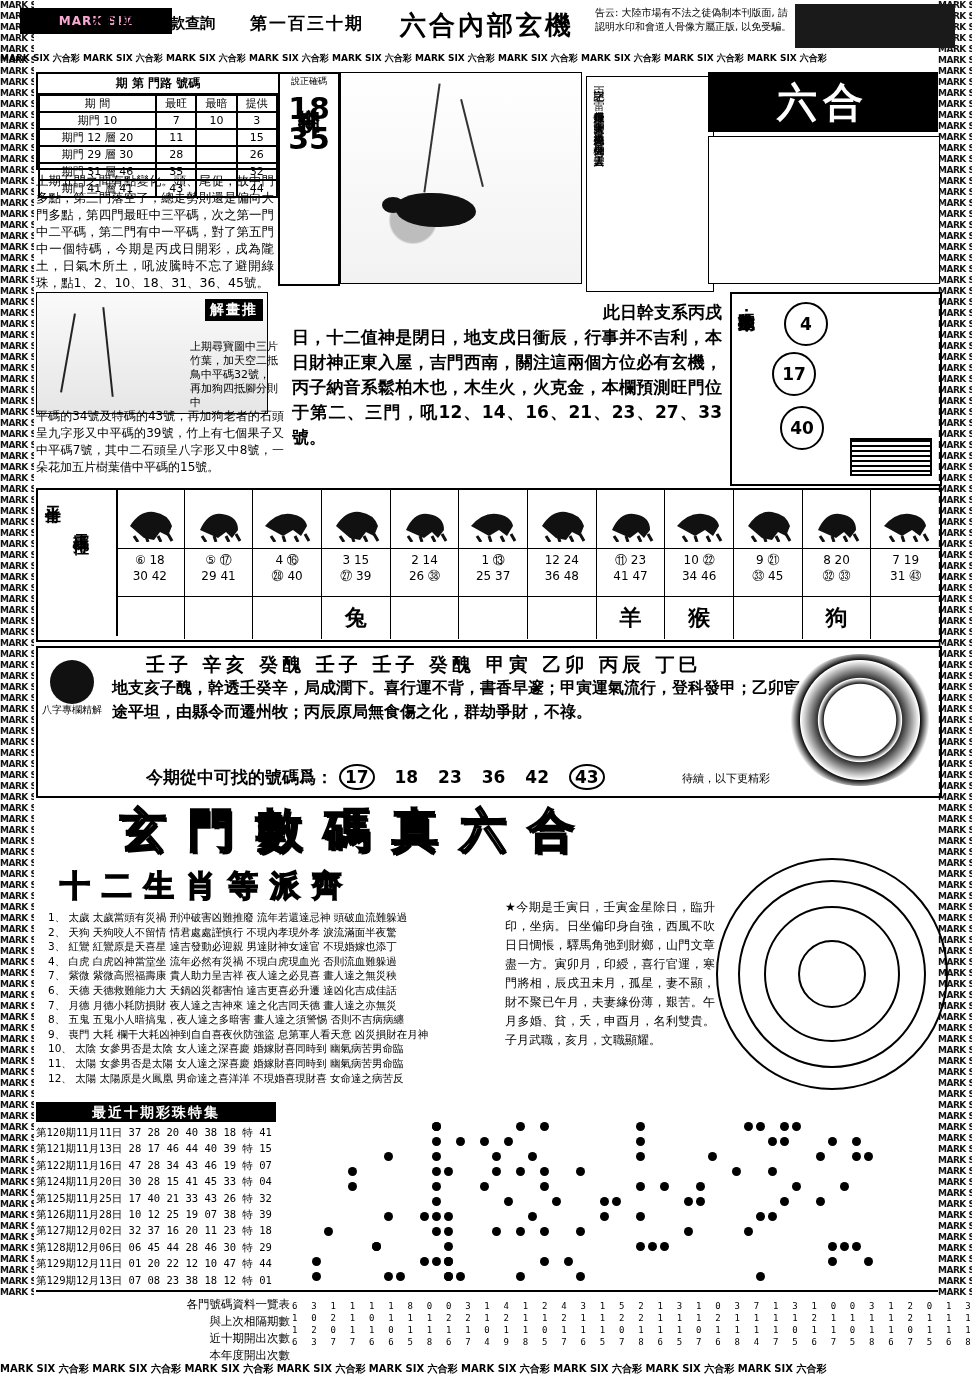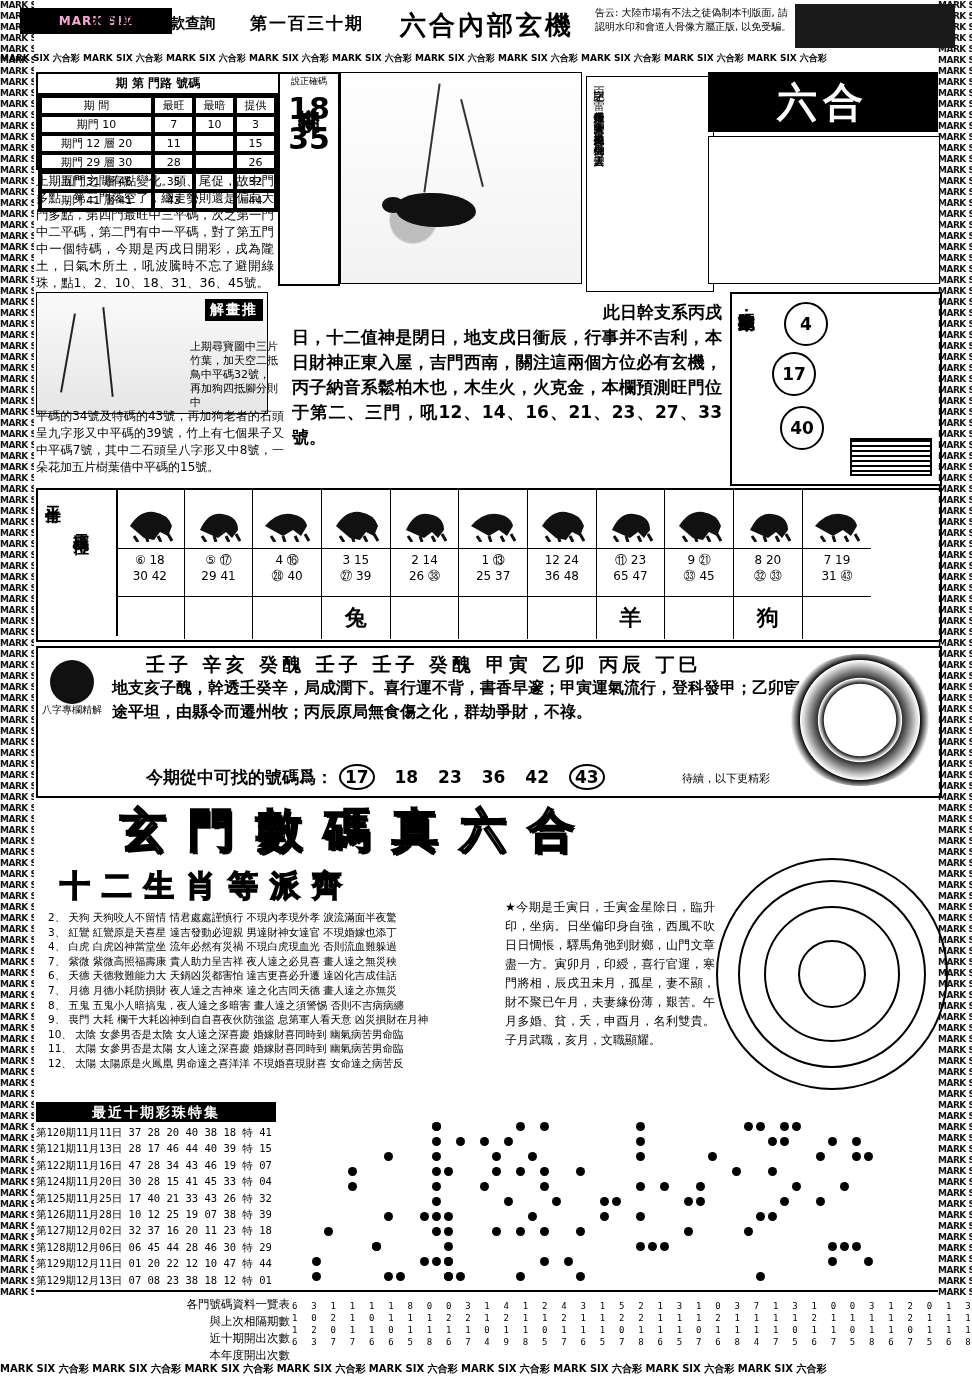--- a/index.html
+++ b/index.html
@@ -18,21 +18,21 @@
   .issue{position:absolute;left:250px;top:12px;font-size:17px;font-weight:bold;letter-spacing:2px;}
   .maintitle{position:absolute;left:400px;top:8px;font-size:26px;font-weight:bold;letter-spacing:3px;}
   .warning{position:absolute;left:595px;top:6px;width:200px;font-size:10px;line-height:14px;}
   .warnblock{position:absolute;left:795px;top:4px;width:160px;height:44px;background:#1a1a1a;}
   .markrow{position:absolute;left:0;top:52px;width:972px;height:16px;font-size:9px;font-weight:bold;letter-spacing:0px;overflow:hidden;white-space:nowrap;}
 
   
   .tbl-top{position:absolute;left:36px;top:72px;width:240px;height:94px;border:2px solid #000;}
   .tbl-top .hdr{font-size:12px;font-weight:bold;text-align:center;border-bottom:1px solid #000;padding:1px 0;}
   .tbl-top table{width:100%;border-collapse:collapse;font-size:11px;}
-  .tbl-top td{border:4px solid #000000;text-align:center;padding:0px 1px;height:14px;}
+  .tbl-top td{border:2px solid #000000;text-align:center;padding:0px 1px;height:14px;}
 
   .jinqi{position:absolute;left:278px;top:72px;width:58px;height:210px;border:2px solid #000;text-align:center;}
   .jinqi .small{font-size:9px;line-height:11px;padding-top:2px;}
   .jinqi .big{font-size:22px;font-weight:bold;line-height:26px;letter-spacing:1px;writing-mode:vertical-rl;margin:4px auto 0;}
   .jinqi .num{font-size:30px;font-weight:bold;line-height:30px;}
 
   .bodytext{position:absolute;left:36px;top:172px;width:238px;font-size:12.5px;line-height:17px;text-align:justify;}
 
   .pic-bear{position:absolute;left:340px;top:72px;width:240px;height:210px;border:1px solid #000;background:
     radial-gradient(circle at 30% 70%, #bdbdbd 0 10%, transparent 11%),
@@ -553,23 +553,36 @@
         </div>
         <div class="zcell">
           <div class="zanimal">
             <svg viewBox="0 0 52 46">
               <path d="M8 34 q8 -18 22 -16 q16 2 16 16 l-6 8 l-6 -6 l-8 6 z" fill="#111"></path>
               <path d="M10 40 l4 6 M22 40 l2 6 M34 40 l3 6 M44 38 l4 7" stroke="#111" stroke-width="3" fill="none"></path>
             </svg>
           </div>
           <div class="znums">
             <span class="r">⑪ 23</span>
-            <span class="r">65 47</span>
+            <span class="r">41 47</span>
           </div>
           <div class="zname">羊</div>
+        </div>
+        <div class="zcell">
+          <div class="zanimal">
+            <svg viewBox="0 0 52 46">
+              <path d="M4 30 q12 -14 26 -12 q14 2 16 12 l-6 10 l-8 -6 l-10 6 z" fill="#111"></path>
+              <path d="M10 40 l4 6 M22 40 l2 6 M34 40 l3 6 M44 38 l4 7" stroke="#111" stroke-width="3" fill="none"></path>
+            </svg>
+          </div>
+          <div class="znums">
+            <span class="r">10 ㉒</span>
+            <span class="r">34 46</span>
+          </div>
+          <div class="zname">猴</div>
         </div>
         <div class="zcell">
           <div class="zanimal">
             <svg viewBox="0 0 52 46">
               <path d="M6 30 q10 -16 24 -14 q14 2 18 14 l-4 10 l-8 -4 l-6 8 l-10 -2 z" fill="#111"></path>
               <path d="M10 40 l4 6 M22 40 l2 6 M34 40 l3 6 M44 38 l4 7" stroke="#111" stroke-width="3" fill="none"></path>
             </svg>
           </div>
           <div class="znums">
             <span class="r">9  ㉑</span>
@@ -623,20 +636,21 @@
       <span class="n o">43</span>
     </div>
     <div class="tail">待續，以下更精彩</div>
     <div class="wheel"></div>
   </div>
 
   <div class="bigtitle2">玄門數碼真六合</div>
   <div class="bigtitle3">十二生肖等派齊</div>
 
   <div class="list12" id="list12">
+      <div class="row">1、 太歲  太歲當頭有災禍 刑沖破害凶難推廢 流年若還達忌神 頭破血流難躲過</div>
       <div class="row">2、 天狗  天狗咬人不留情 情君處處謹慎行 不現內孝現外孝 淚流滿面半夜驚</div>
       <div class="row">3、 紅鸞  紅鸞原是天喜星 達吉發動必迎親 男達財神女達官 不現婚嫁也添丁</div>
       <div class="row">4、 白虎  白虎凶神當堂坐 流年必然有災禍 不現白虎現血光 否則流血難躲過</div>
       <div class="row">7、 紫微  紫微高照福壽康 貴人助力呈吉祥 夜人達之必見喜 畫人達之無災秧</div>
       <div class="row">6、 天德  天德救難能力大 天鍋凶災都害怕 達吉更喜必升遷 達凶化吉成佳話</div>
       <div class="row">7、 月德  月德小耗防損財 夜人達之吉神來 達之化吉同天德 畫人達之亦無災</div>
       <div class="row">8、 五鬼  五鬼小人暗搞鬼，夜人達之多暗害 畫人達之須警惕 否則不吉病病纏</div>
       <div class="row">9、 喪門  大耗 欄干大耗凶神到自自喜夜伙防強盜 息第軍人看天意 凶災損財在月神</div>
       <div class="row">10、 太陰  女參男否是太陰 女人達之深喜慶 婚嫁財喜同時到 幽氣病苦男命臨</div>
       <div class="row">11、 太陽  女參男否是太陽 女人達之深喜慶 婚嫁財喜同時到 幽氣病苦男命臨</div>

